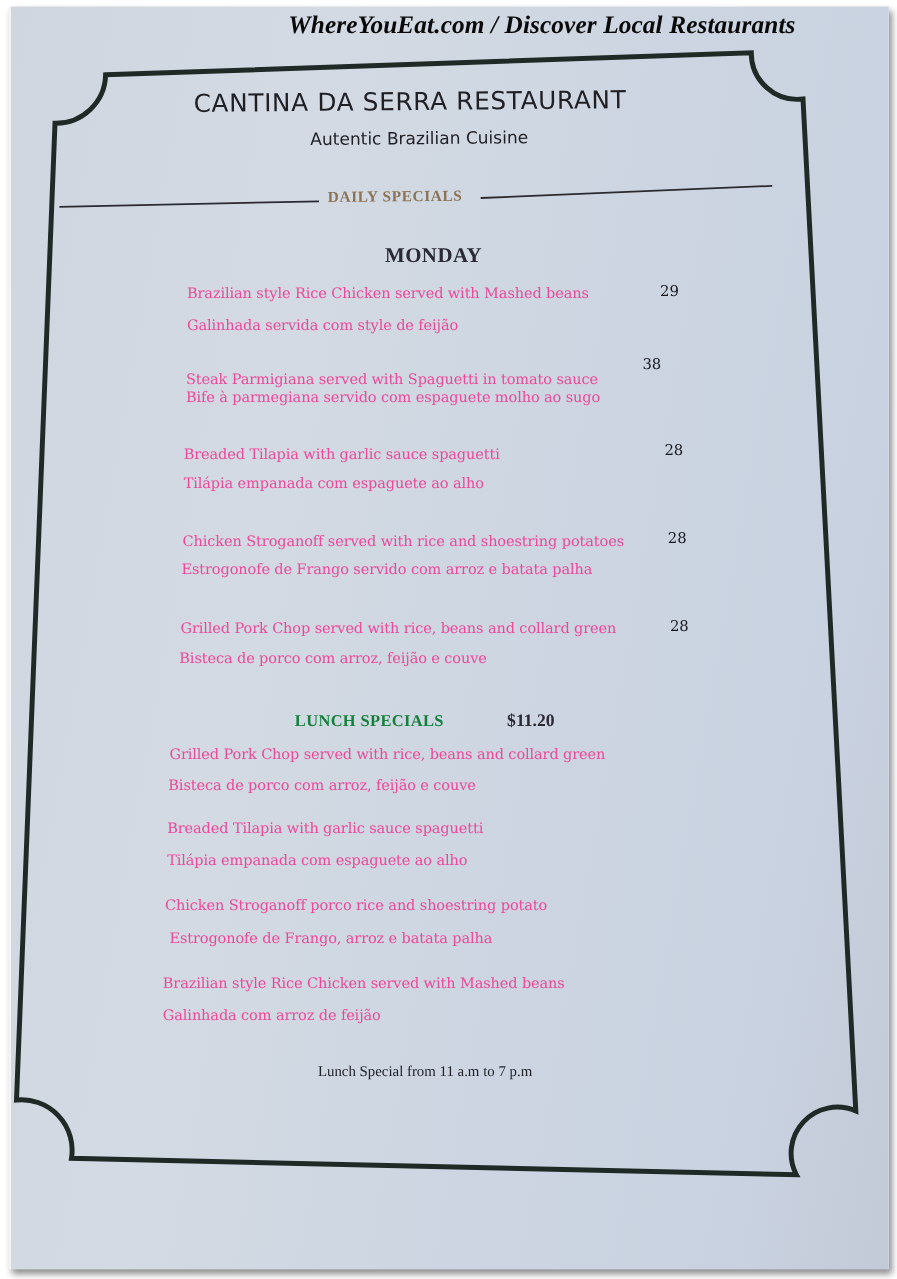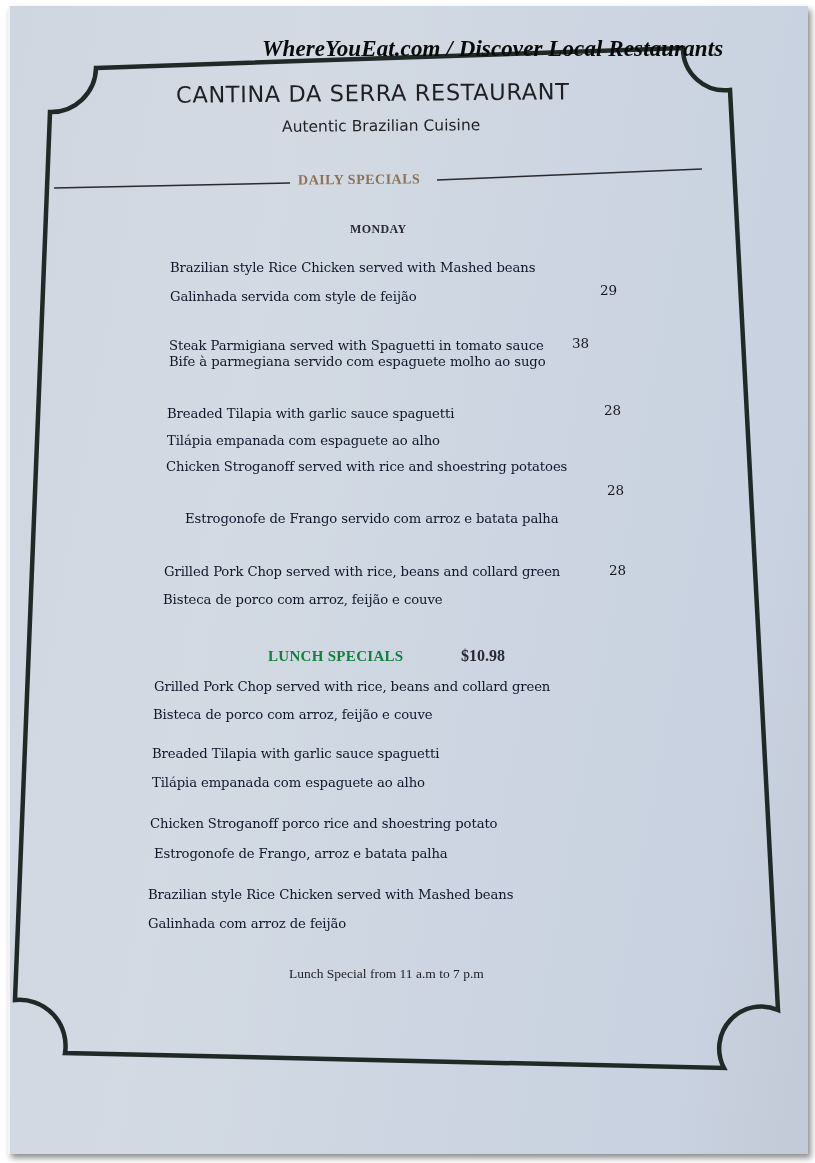--- a/index.html
+++ b/index.html
@@ -17,21 +17,21 @@
       width: 798px;
       height: 1148px;
       background: linear-gradient(100deg, #cfd6df 0%, #d3dae3 30%, #ccd5e1 60%, #c9d2e0 85%, #c2cad7 100%);
       box-shadow: 3px 4px 6px rgba(0,0,0,0.45);
       border-left: 2px solid #f4f4f4;
       overflow: hidden;
     }
     .watermark {
       position: absolute;
       left: 262px;
-      top: 36px;
+      top: 10px;
       font-family: "Liberation Serif", serif;
       font-style: italic;
       font-weight: bold;
       font-size: 23px;
       color: #0a0a0a;
       z-index: 5;
       white-space: nowrap;
       letter-spacing: 0.1px;
     }
     .frame-svg {
@@ -84,30 +84,30 @@
       color: #8c7356;
       white-space: nowrap;
       transform: rotate(-0.5deg);
     }
     .day-heading {
       position: absolute;
       left: 350px;
       top: 222px;
       font-family: "Liberation Serif", serif;
       font-weight: bold;
-      font-size: 12px;
+      font-size: 19px;
       letter-spacing: 0.4px;
       color: #2a2a35;
       white-space: nowrap;
     }
     .line {
       position: absolute;
       font-family: "DejaVu Serif", serif;
       font-size: 13.2px;
-      color: #0f172a;
+      color: #ec4899;
       white-space: nowrap;
       letter-spacing: -0.1px;
     }
     .price {
       position: absolute;
       font-family: "DejaVu Serif", serif;
       font-size: 13.5px;
       color: #17171d;
       white-space: nowrap;
     }
@@ -168,49 +168,49 @@
 
   <div class="title">CANTINA DA SERRA RESTAURANT</div>
   <div class="subtitle">Autentic Brazilian Cuisine</div>
 
   <div class="section-title">DAILY SPECIALS</div>
   <div class="day-heading">MONDAY</div>
 
   <div>
     <div class="line" style="left:170px; top:260px;">Brazilian style Rice Chicken served with Mashed beans</div>
     <div class="line" style="left:170px; top:289px;">Galinhada servida com style de feijão</div>
-    <div class="price" style="left:600px; top:257px;margin-top:25px;">29</div>
+    <div class="price" style="left:600px; top:257px;">29</div>
   </div>
 
   <div>
     <div class="line" style="left:169px; top:338px;">Steak Parmigiana served with Spaguetti in tomato sauce</div>
     <div class="line" style="left:169px; top:354px;">Bife à parmegiana servido com espaguete molho ao sugo</div>
-    <div class="price" style="left:572px; top:323px;margin-top:12px;">38</div>
+    <div class="price" style="left:584px; top:323px;">38</div>
   </div>
 
   <div>
     <div class="line" style="left:167px; top:406px;">Breaded Tilapia with garlic sauce spaguetti</div>
     <div class="line" style="left:167px; top:433px;">Tilápia empanada com espaguete ao alho</div>
     <div class="price" style="left:604px; top:402px;">28</div>
   </div>
 
   <div>
-    <div class="line" style="left:166px; top:459px;">Chicken Stroganoff served with rice and shoestring potatoes</div>
-    <div class="line" style="left:165px; top:511px;margin-left:20px;">Estrogonofe de Frango servido com arroz e batata palha</div>
+    <div class="line" style="left:166px; top:485px;">Chicken Stroganoff served with rice and shoestring potatoes</div>
+    <div class="line" style="left:165px; top:511px;">Estrogonofe de Frango servido com arroz e batata palha</div>
     <div class="price" style="left:607px; top:482px;">28</div>
   </div>
 
   <div>
     <div class="line" style="left:164px; top:564px;">Grilled Pork Chop served with rice, beans and collard green</div>
     <div class="line" style="left:163px; top:592px;">Bisteca de porco com arroz, feijão e couve</div>
     <div class="price" style="left:609px; top:562px;">28</div>
   </div>
 
   <div class="lunch-heading">LUNCH SPECIALS</div>
-  <div class="lunch-price">$10.98</div>
+  <div class="lunch-price">$11.20</div>
 
   <div>
     <div class="line" style="left:154px; top:679px;">Grilled Pork Chop served with rice, beans and collard green</div>
     <div class="line" style="left:153px; top:707px;">Bisteca de porco com arroz, feijão e couve</div>
   </div>
 
   <div>
     <div class="line" style="left:152px; top:746px;">Breaded Tilapia with garlic sauce spaguetti</div>
     <div class="line" style="left:152px; top:775px;">Tilápia empanada com espaguete ao alho</div>
   </div>

